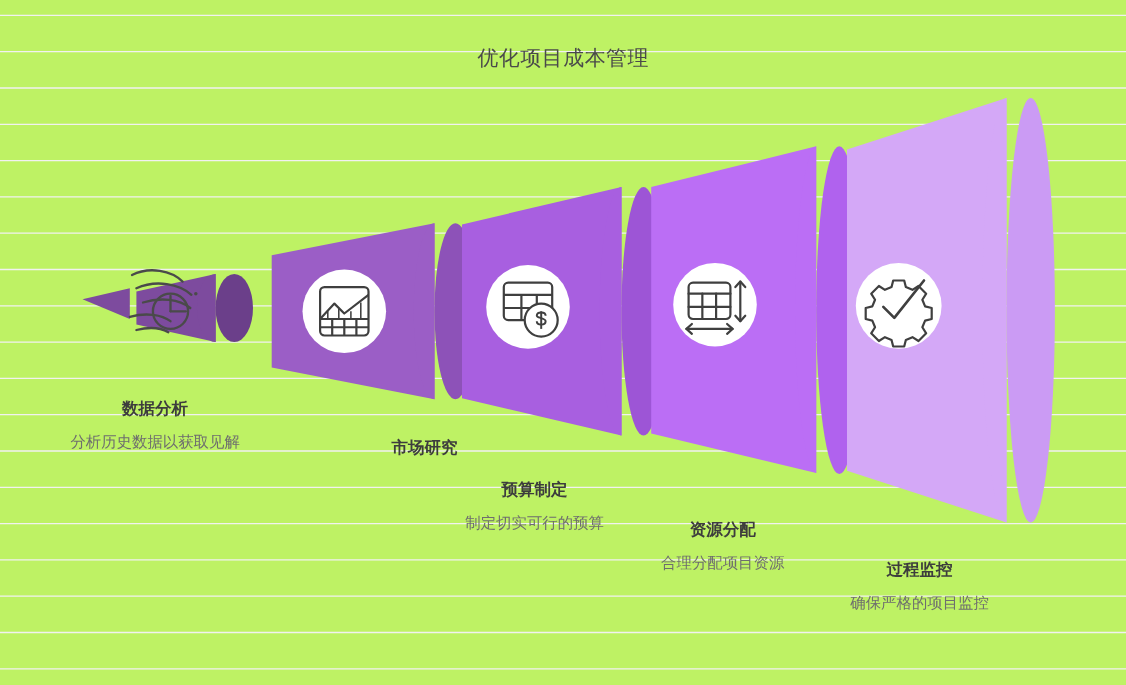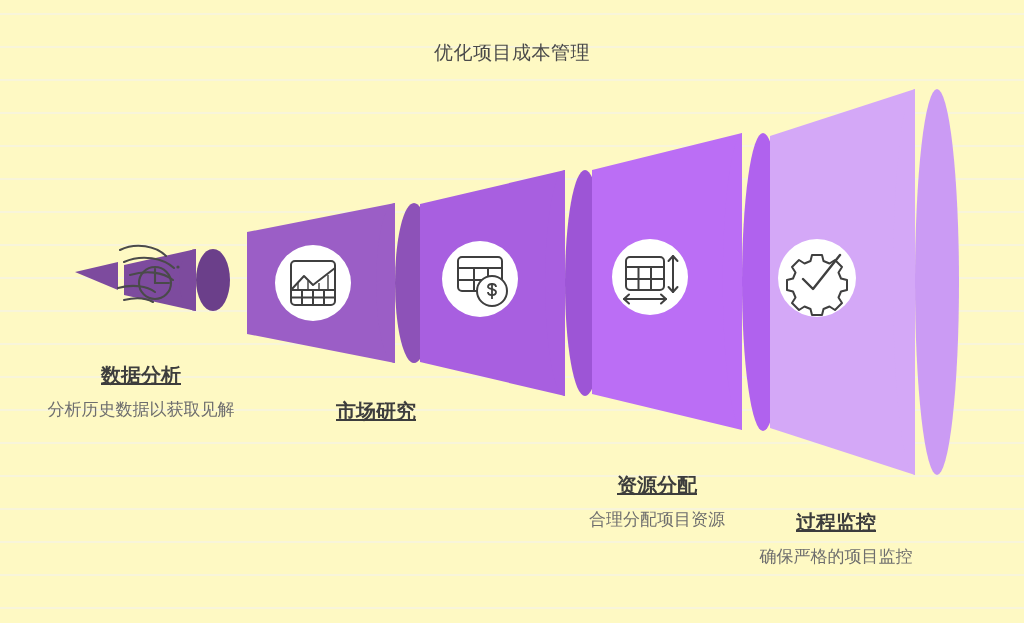--- a/index.html
+++ b/index.html
@@ -7,21 +7,21 @@
     padding: 0;
     background: #ffffff;
   }
   body {
     font-family: "Liberation Sans", "DejaVu Sans", sans-serif;
   }
   #canvas {
     position: relative;
     width: 1024px;
     height: 623px;
-    background: #fef9c3;
+    background: #bef264;
     overflow: hidden;
   }
   
   #bg-lines {
     position: absolute;
     left: 0; top: 0;
     width: 1024px;
     height: 623px;
     pointer-events: none;
   }
@@ -38,29 +38,28 @@
   }
   #funnel-svg {
     position: absolute;
     left: 0; top: 0;
   }
   .step-label {
     position: absolute;
     text-align: center;
   }
   .step-title {
-    font-size: 20px;
+    font-size: 15px;
     font-weight: bold;
     color: #3d3d3d;
     line-height: 1.3;
     white-space: nowrap;
-    text-decoration: underline;
   }
   .step-desc {
-    font-size: 17px;
+    font-size: 14px;
     color: #6e6e6e;
     line-height: 1.55;
     margin-top: 9px;
   }
 </style>
 </head>
 <body>
 
 <div id="canvas">
 
@@ -185,20 +184,24 @@
 
   <div class="step-label" style="left:41px; top:362px; width:200px;">
     <div class="step-title">数据分析</div>
     <div class="step-desc">分析历史数据以获取见解</div>
   </div>
 
   <div class="step-label" style="left:216px; top:398px; width:200px;text-align:right;">
     <div class="step-title">市场研究</div>
   </div>
 
+  <div class="step-label" style="left:386px; top:436px; width:200px;">
+    <div class="step-title">预算制定</div>
+    <div class="step-desc">制定切实可行的预算</div>
+  </div>
 
   <div class="step-label" style="left:736px; top:509px; width:200px;">
     <div class="step-title">过程监控</div>
     <div class="step-desc">确保严格的项目监控</div>
   </div>
 
   <div class="step-label" style="left:557px; top:472px; width:200px;">
     <div class="step-title">资源分配</div>
     <div class="step-desc">合理分配项目资源</div>
   </div>

